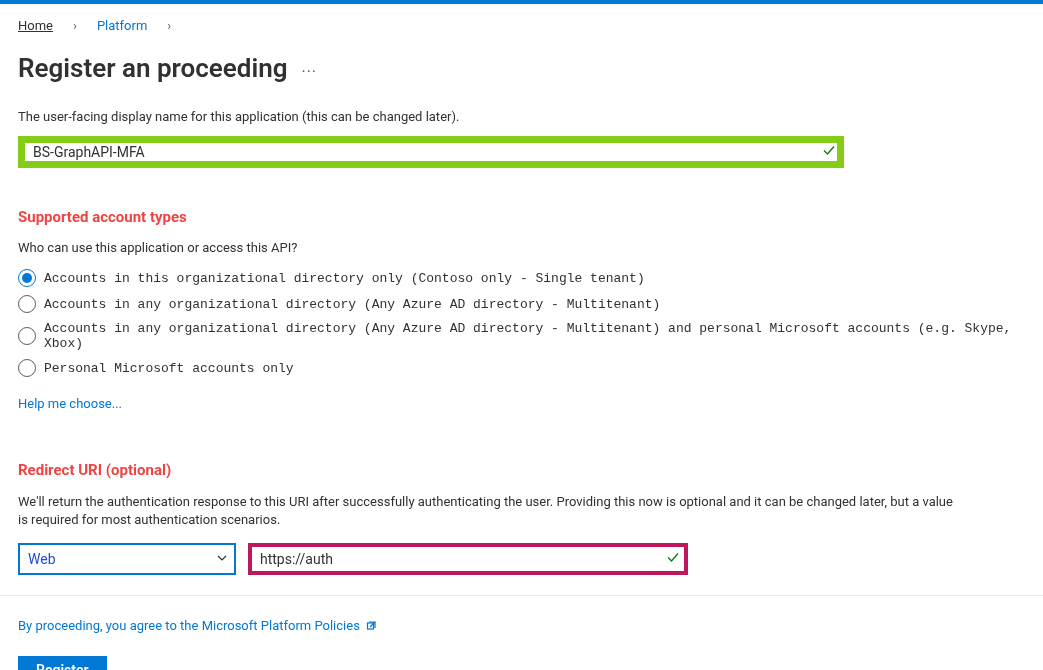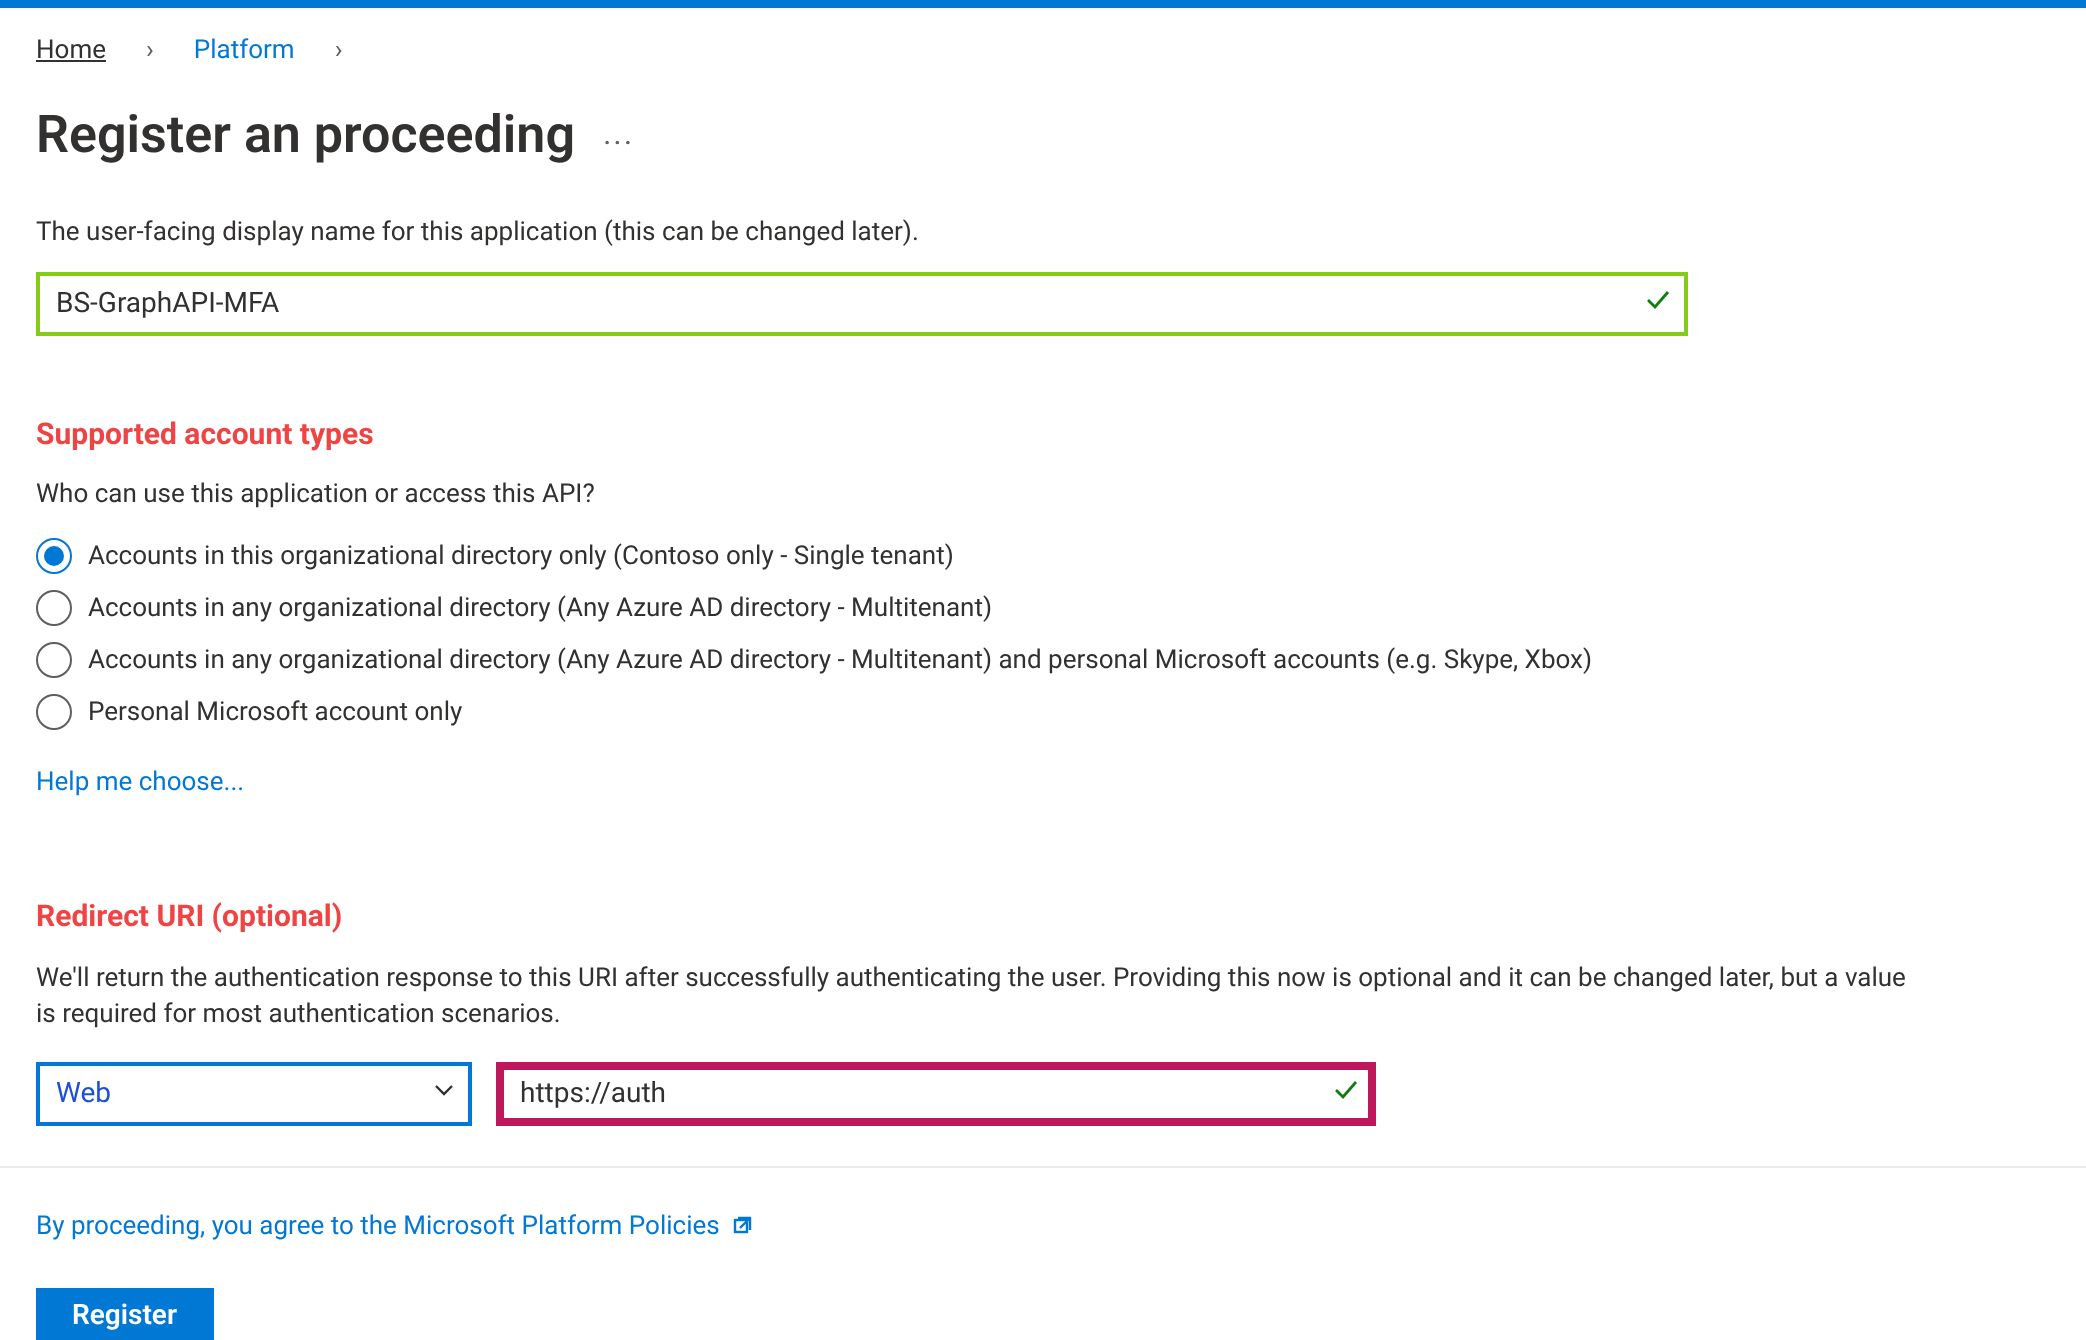--- a/index.html
+++ b/index.html
@@ -58,21 +58,21 @@
     }
     .input-wrap {
       position: relative;
       width: 826px;
       margin-bottom: 40px;
     }
     .text-input {
       width: 100%;
       height: 32px;
       padding: 4px 19px 4px 8px;
-      border: 2px solid #84cc16;
+      border: 7px solid #84cc16;
       font-size: 14px;
       color: #323130;
       font-family: inherit;
       outline: none;
     }
     .check-icon {
       position: absolute;
       right: 8px;
       top: 50%;
       transform: translateY(-50%);
@@ -94,20 +94,21 @@
       display: flex;
       flex-direction: column;
       gap: 8px;
       margin-bottom: 18px;
     }
     .radio-row {
       display: flex;
       align-items: center;
       gap: 8px;
       cursor: pointer;
+      font-family: Liberation Mono, monospace;
     }
     .radio-outer {
       width: 18px;
       height: 18px;
       border: 1px solid #605e5c;
       border-radius: 50%;
       display: flex;
       align-items: center;
       justify-content: center;
       flex-shrink: 0;
@@ -247,21 +248,21 @@
     <label class="radio-row">
       <span class="radio-outer"></span>
       <span class="radio-label">Accounts in any organizational directory (Any Azure AD directory - Multitenant)</span>
     </label>
     <label class="radio-row">
       <span class="radio-outer"></span>
       <span class="radio-label">Accounts in any organizational directory (Any Azure AD directory - Multitenant) and personal Microsoft accounts (e.g. Skype, Xbox)</span>
     </label>
     <label class="radio-row">
       <span class="radio-outer"></span>
-      <span class="radio-label">Personal Microsoft account only</span>
+      <span class="radio-label">Personal Microsoft accounts only</span>
     </label>
   </div>
 
   <a href="#" class="link">Help me choose...</a>
 
   <div class="redirect-section">
     <div class="section-title">Redirect URI (optional)</div>
     <div class="redirect-desc">We'll return the authentication response to this URI after successfully authenticating the user. Providing this now is optional and it can be changed later, but a value is required for most authentication scenarios.</div>
 
     <div class="redirect-row">

